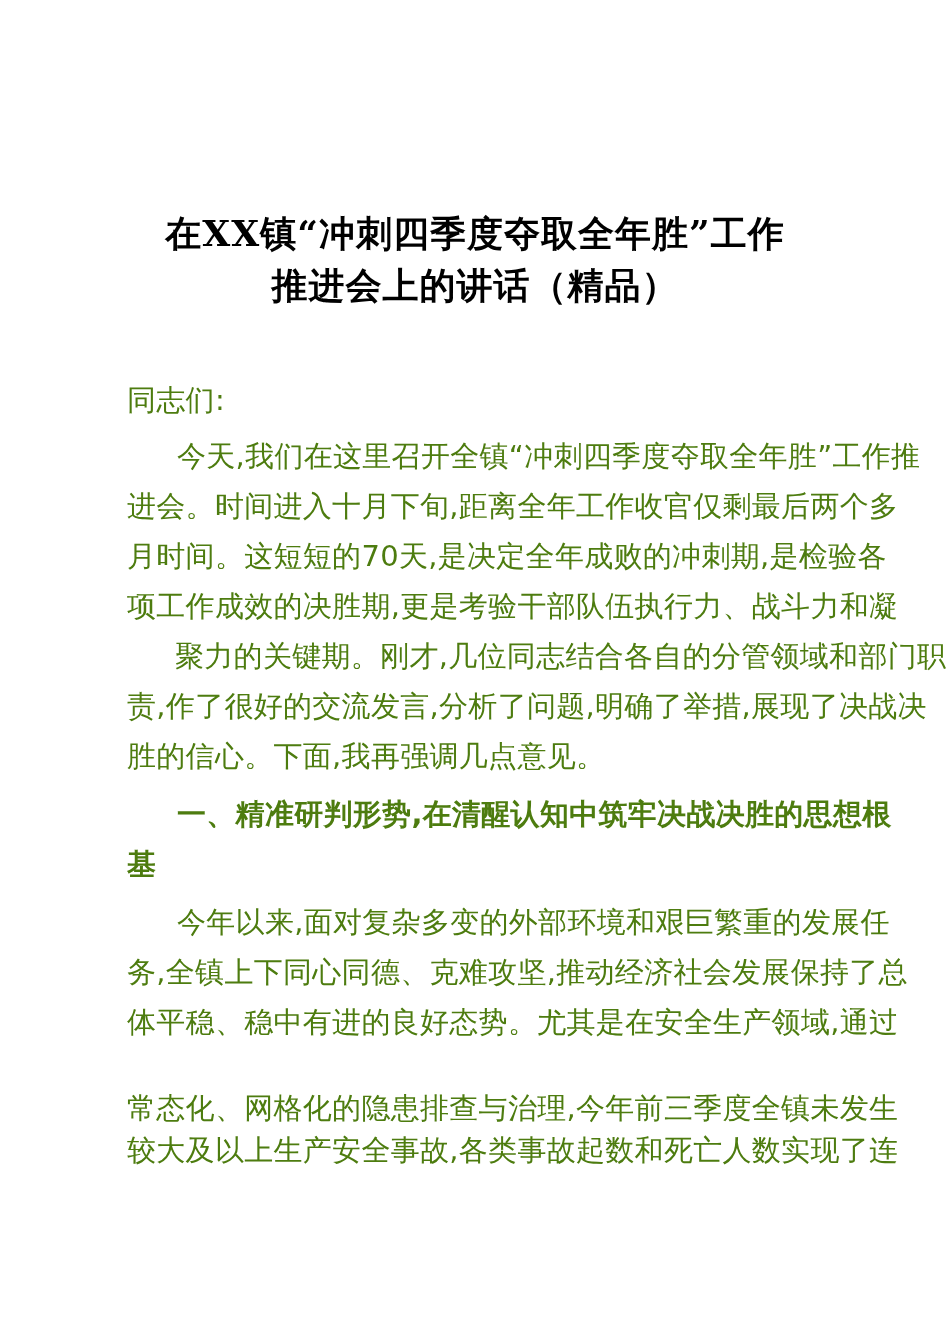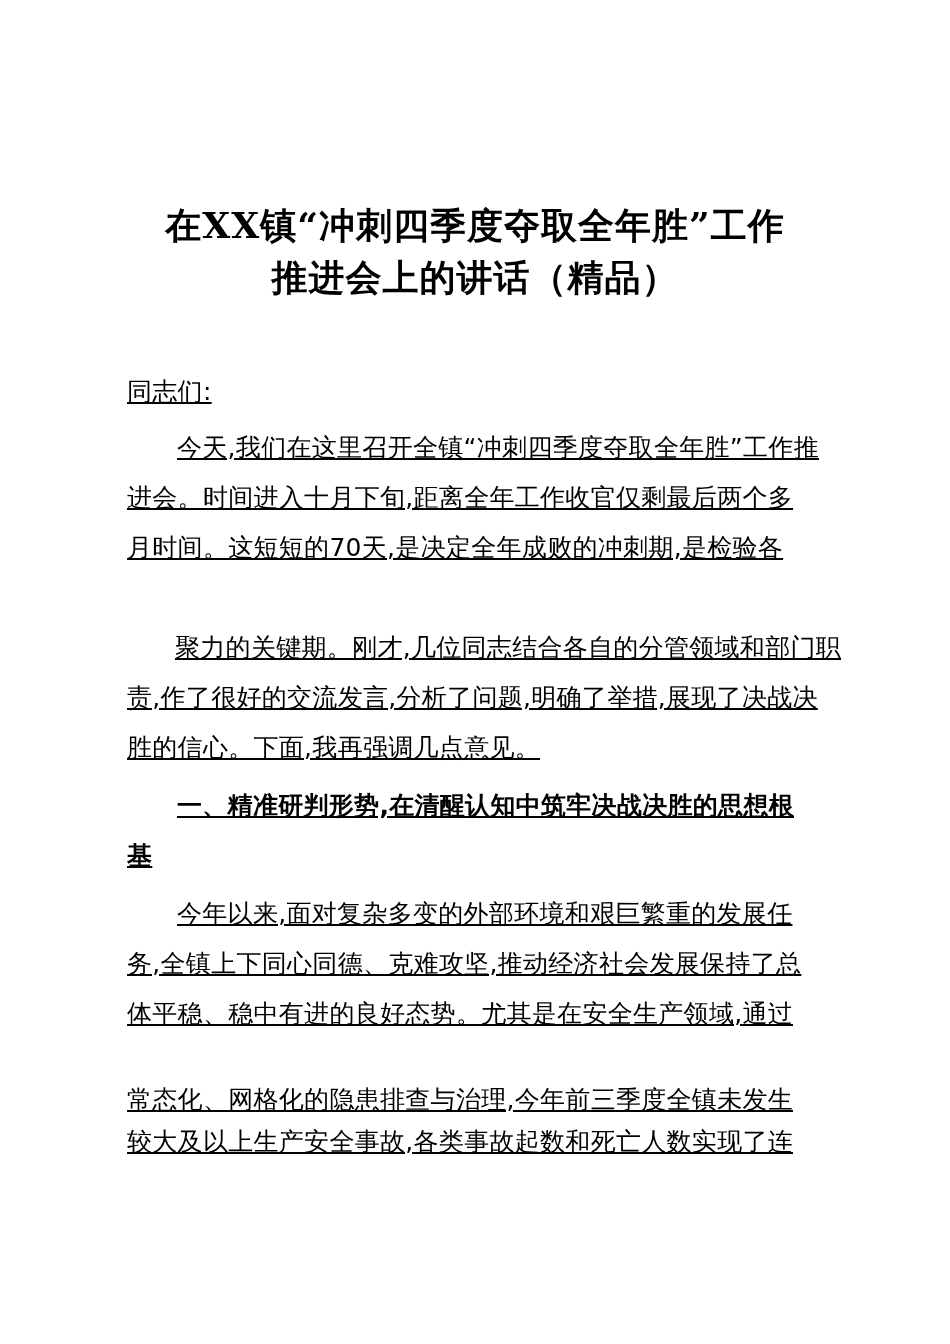--- a/index.html
+++ b/index.html
@@ -1,37 +1,38 @@
 <!DOCTYPE html>
 <html><head>
   <meta charset="utf-8">
   <style>
     html, body { margin: 0; padding: 0; background: #ffffff; }
     body { width: 950px; height: 1344px; overflow: hidden; position: relative; }
-    .page { position: absolute; left: 0; top: 4px; width: 950px; height: 968px; background: #fff; color: #000; }
+    .page { position: absolute; left: 0; top: 12px; width: 950px; height: 968px; background: #fff; color: #000; }
     .title { position: absolute; left: 0; width: 950px; text-align: center;
       font-family: "DejaVu Serif", serif; font-weight: bold; font-size: 36px; line-height: 50px; letter-spacing: 1px; color: #000; }
     .title.l1 { top: 196px; }
     .title.l2 { top: 248px; }
     .line { position: absolute; left: 127px; white-space: nowrap;
-      font-family: "DejaVu Sans", sans-serif; font-size: 25px; line-height: 36px; color: #000000; letter-spacing: 0.3px; text-decoration: underline; }
+      font-family: "DejaVu Sans", sans-serif; font-size: 29px; line-height: 36px; color: #4d7c0f; letter-spacing: 0.3px; }
     .bold { font-weight: bold; }
   </style>
 </head>
 <body>
 
 <div class="page">
   <div class="title l1">在XX镇“冲刺四季度夺取全年胜”工作</div>
   <div class="title l2">推进会上的讲话（精品）</div>
 
   <div class="line" style="top:370px;">同志们:</div>
 
   <div class="line" style="top:426px; left:177px;">今天,我们在这里召开全镇“冲刺四季度夺取全年胜”工作推</div>
   <div class="line" style="top:476px;">进会。时间进入十月下旬,距离全年工作收官仅剩最后两个多</div>
   <div class="line" style="top:526px;">月时间。这短短的70天,是决定全年成败的冲刺期,是检验各</div>
+  <div class="line" style="top:576px;">项工作成效的决胜期,更是考验干部队伍执行力、战斗力和凝</div>
   <div class="line" style="top:626px;margin-left:48px;">聚力的关键期。刚才,几位同志结合各自的分管领域和部门职</div>
   <div class="line" style="top:676px;">责,作了很好的交流发言,分析了问题,明确了举措,展现了决战决</div>
   <div class="line" style="top:726px;">胜的信心。下面,我再强调几点意见。</div>
 
   <div class="line bold" style="top:784px; left:177px;">一、精准研判形势,在清醒认知中筑牢决战决胜的思想根</div>
   <div class="line bold" style="top:834px;">基</div>
 
   <div class="line" style="top:892px; left:177px;">今年以来,面对复杂多变的外部环境和艰巨繁重的发展任</div>
   <div class="line" style="top:992px;">体平稳、稳中有进的良好态势。尤其是在安全生产领域,通过</div>
   <div class="line" style="top:942px;">务,全镇上下同心同德、克难攻坚,推动经济社会发展保持了总</div>

